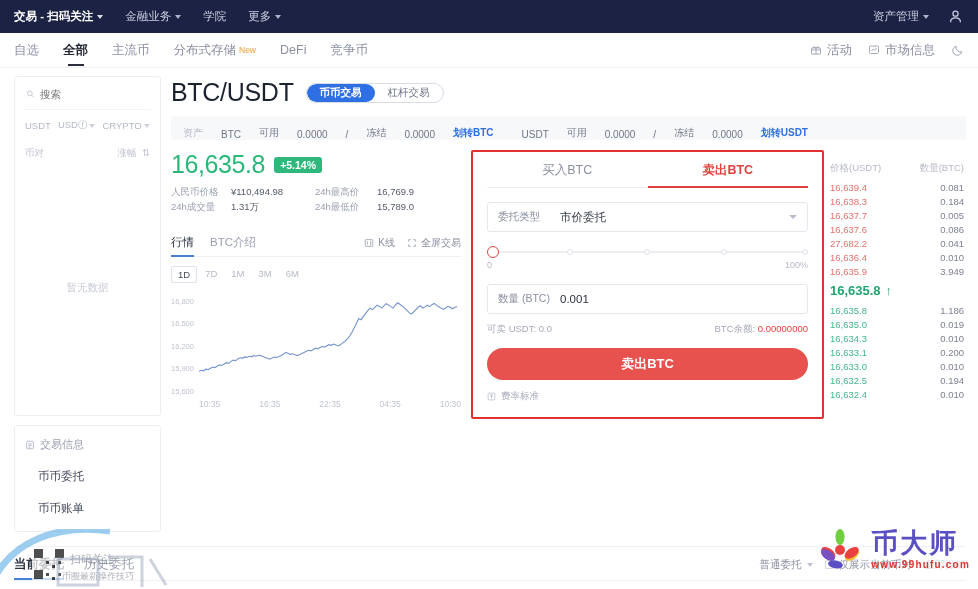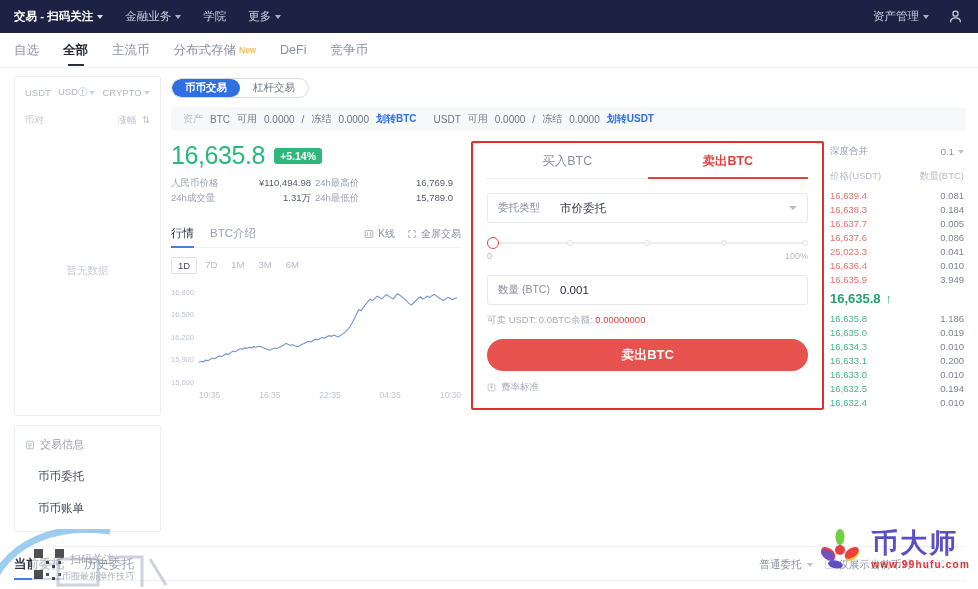--- a/index.html
+++ b/index.html
@@ -64,37 +64,37 @@
   .main { flex: 1; min-width: 0; }
   .pair-row { display: flex; align-items: center; gap: 12px; padding: 2px 0 9px; }
   .pair-title { font-size: 25px; color: #1d2230; letter-spacing: -.3px; }
   .seg {
     display: flex; border: 1px solid #d9dce5; border-radius: 11px; overflow: hidden; height: 20px;
   }
   .seg div { font-size: 10.5px; padding: 0 13px; display: flex; align-items: center; color: #6d7385; cursor: pointer; }
   .seg div.on { background: #2f6fe4; color: #fff; border-radius: 11px; font-weight: bold; }
 
   .asset-bar {
-    background: #f7f8fa; border-radius: 3px; height: 24px; display: flex; align-items: center;
-    gap: 7px; padding: 0 12px; font-size: 10px; color: #6f7587; white-space: nowrap;
+    background: #f7f8fa; border-radius: 3px; height: 24px; display: flex; align-items: flex-end;
+    gap: 18px; padding: 0 12px; font-size: 10px; color: #6f7587; white-space: nowrap;
   }
   .asset-bar .lbl { color: #b9bdc9; }
   .asset-bar .blue { color: #2f6fe4; cursor: pointer; font-weight: bold; }
 
   .mid { display: flex; gap: 0; margin-top: 10px; }
 
   
   .chart-col { width: 290px; flex: 0 0 290px; }
   .price-line { display: flex; align-items: center; gap: 9px; }
   .big-price { font-size: 25px; color: #2ab87a; letter-spacing: -.4px; }
   .chg { background: #2fb87c; color: #fff; font-size: 10.5px; font-weight: bold;
          border-radius: 3px; padding: 2px 6px; }
   .stats { display: grid; grid-template-columns: 56px 80px 58px 76px; gap: 2px 4px;
            margin-top: 7px; font-size: 9.5px; color: #9aa0b0; }
-  .stats .v { color: #555b6b; text-align: right; }
+  .stats .v { color: #555b6b; }
 
   .chart-tabs { display: flex; align-items: flex-end; border-bottom: 1px solid #eef0f4; margin-top: 13px; }
   .ctab { font-size: 11.5px; color: #9aa0b0; padding: 0 0 6px; margin-right: 16px; cursor: pointer; position: relative; }
   .ctab.active { color: #2b3040; margin-top: 8px; }
   .ctab.active::after { content: ""; position: absolute; left: 0; bottom: -1px; width: 100%; height: 2px; background: #4a7fd6; }
   .chart-tools { margin-left: auto; display: flex; gap: 12px; font-size: 10px; color: #8b90a1; padding-bottom: 6px; }
   .chart-tools span { display: flex; align-items: center; gap: 4px; cursor: pointer; }
 
   .tf-row { display: flex; gap: 2px; margin-top: 9px; }
   .tf { font-size: 9.5px; color: #b6bac6; padding: 2px 6px; cursor: pointer; border-radius: 2px; }
@@ -120,21 +120,21 @@
           border-top: 4.5px solid #b9bdc9; }
 
   .slider { margin-top: 14px; position: relative; height: 12px; }
   .slider .track { position: absolute; top: 5px; left: 3px; right: 3px; height: 2px; background: #eceef2; }
   .slider .dot { position: absolute; top: 3px; width: 6px; height: 6px; border-radius: 50%;
                  border: 1px solid #dfe1e8; background: #fff; }
   .slider .knob { position: absolute; top: 0; left: 0; width: 12px; height: 12px; border-radius: 50%;
                   border: 1.5px solid #e0433f; background: #fff; cursor: pointer; }
   .slider-lbl { display: flex; justify-content: space-between; font-size: 9px; color: #b6bac6; margin-top: 2px; }
 
-  .bal-row { display: flex; font-size: 9.5px; color: #a7abb8; margin-top: 9px; }
+  .bal-row { display: flex; justify-content: space-between; font-size: 9.5px; color: #a7abb8; margin-top: 9px; }
   .bal-row .red { color: #e0433f; }
 
   .sell-btn {
     margin-top: 12px; height: 32px; border-radius: 16px; background: #e7514e; color: #fff;
     display: flex; align-items: center; justify-content: center; font-size: 13px; font-weight: bold; cursor: pointer;
   }
   .fee-row { display: flex; align-items: center; gap: 5px; margin-top: 10px; font-size: 9.5px; color: #a7abb8; cursor: pointer; }
 
   
   .book-col { width: 138px; flex: 0 0 138px; font-size: 9.5px; }
@@ -213,26 +213,53 @@
   <div class="subnav-item">
     <span>分布式存储</span>
     <span class="badge-new">New</span>
   </div>
   <div class="subnav-item">
     <span>DeFi</span>
   </div>
   <div class="subnav-item">
     <span>竞争币</span>
   </div>
+  <div class="subnav-right">
+    <div class="ri">
+      <svg width="12" height="12" viewBox="0 0 24 24" fill="none" stroke="#9aa0b0" stroke-width="1.8">
+        <rect x="3" y="8" width="18" height="12" rx="1"></rect>
+          <path d="M3 12h18M12 8v12"></path>
+        <path d="M12 8c-2-3-6-3-6 0M12 8c2-3 6-3 6 0"></path>
+      </svg>
+      <span>活动</span>
+    </div>
+    <div class="ri">
+      <svg width="12" height="12" viewBox="0 0 24 24" fill="none" stroke="#9aa0b0" stroke-width="1.8">
+        <rect x="3" y="4" width="18" height="15" rx="2"></rect>
+          <path d="M7 14l3.5-4 3 2.5L17 8"></path>
+      </svg>
+      <span>市场信息</span>
+    </div>
+    <svg width="13" height="13" viewBox="0 0 24 24" fill="none" stroke="#9aa0b0" stroke-width="1.8">
+      <path d="M20 14.5A8.5 8.5 0 0 1 9.5 4a8.5 8.5 0 1 0 10.5 10.5z"></path>
+    </svg>
+  </div>
 </div>
 
 <div class="page">
 
   <div class="sidebar">
     <div class="card market-card">
+      <div class="search-row">
+        <svg width="10" height="10" viewBox="0 0 24 24" fill="none" stroke="#c0c4d0" stroke-width="2.4">
+          <circle cx="10.5" cy="10.5" r="6.5"></circle>
+            <path d="M15.5 15.5L21 21"></path>
+        </svg>
+        <input type="text" placeholder="搜索" style="">
+      </div>
       <div class="cur-tabs">
         <div class="ct">
           <span>USDT</span>
         </div>
         <div class="ct">
           <span>USDⓕ</span>
           <i class="caret" style="border-top-color:#c6cad6"></i>
         </div>
         <div class="ct">
           <span>CRYPTO</span>
@@ -260,20 +287,21 @@
         <span>交易信息</span>
       </div>
       <div class="info-link">币币委托</div>
       <div class="info-link">币币账单</div>
     </div>
   </div>
 
   <div class="main">
 
     <div class="pair-row">
+      <div class="pair-title">BTC/USDT</div>
       <div class="seg">
         <div class="on">币币交易</div>
         <div>杠杆交易</div>
       </div>
     </div>
 
     <div class="asset-bar">
       <span class="lbl">资产</span>
       <span>BTC</span>
       <span>可用</span>
@@ -402,27 +430,20 @@
             <svg width="9" height="9" viewBox="0 0 24 24" fill="none" stroke="#b6bac6" stroke-width="2">
               <rect x="3" y="3" width="18" height="18" rx="2"></rect>
                 <path d="M8 8h8M12 8v9M9 12h6"></path>
             </svg>
             <span>费率标准</span>
           </div>
         </div>
       </div>
 
       <div class="book-col">
-        <div class="book-top">
-          <span>深度合并</span>
-          <span class="dd">
-            <span>0.1</span>
-            <i class="caret" style="border-top-color:#b6bac6"></i>
-          </span>
-        </div>
         <div class="book-head">
           <span>价格(USDT)</span>
           <span>数量(BTC)</span>
         </div>
         <div id="asks">
             <div class="book-row">
               <span class="p ask">16,639.4</span>
               <span class="q">0.081</span>
             </div>
             <div class="book-row">
@@ -431,21 +452,21 @@
             </div>
             <div class="book-row">
               <span class="p ask">16,637.7</span>
               <span class="q">0.005</span>
             </div>
             <div class="book-row">
               <span class="p ask">16,637.6</span>
               <span class="q">0.086</span>
             </div>
             <div class="book-row">
-              <span class="p ask">25,023.3</span>
+              <span class="p ask">27,682.2</span>
               <span class="q">0.041</span>
             </div>
             <div class="book-row">
               <span class="p ask">16,636.4</span>
               <span class="q">0.010</span>
             </div>
             <div class="book-row">
               <span class="p ask">16,635.9</span>
               <span class="q">3.949</span>
             </div>

